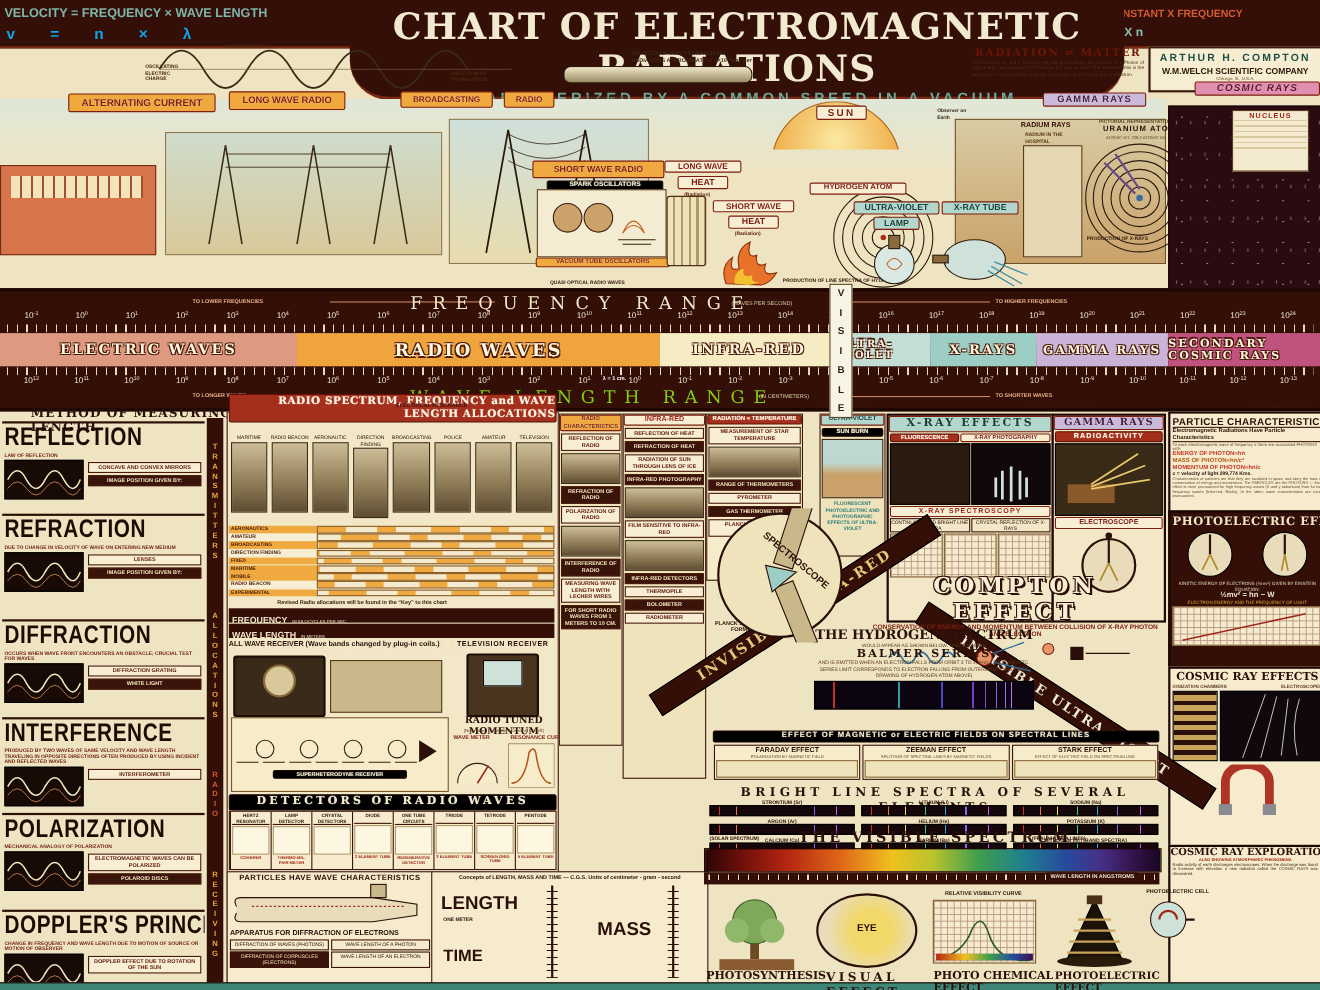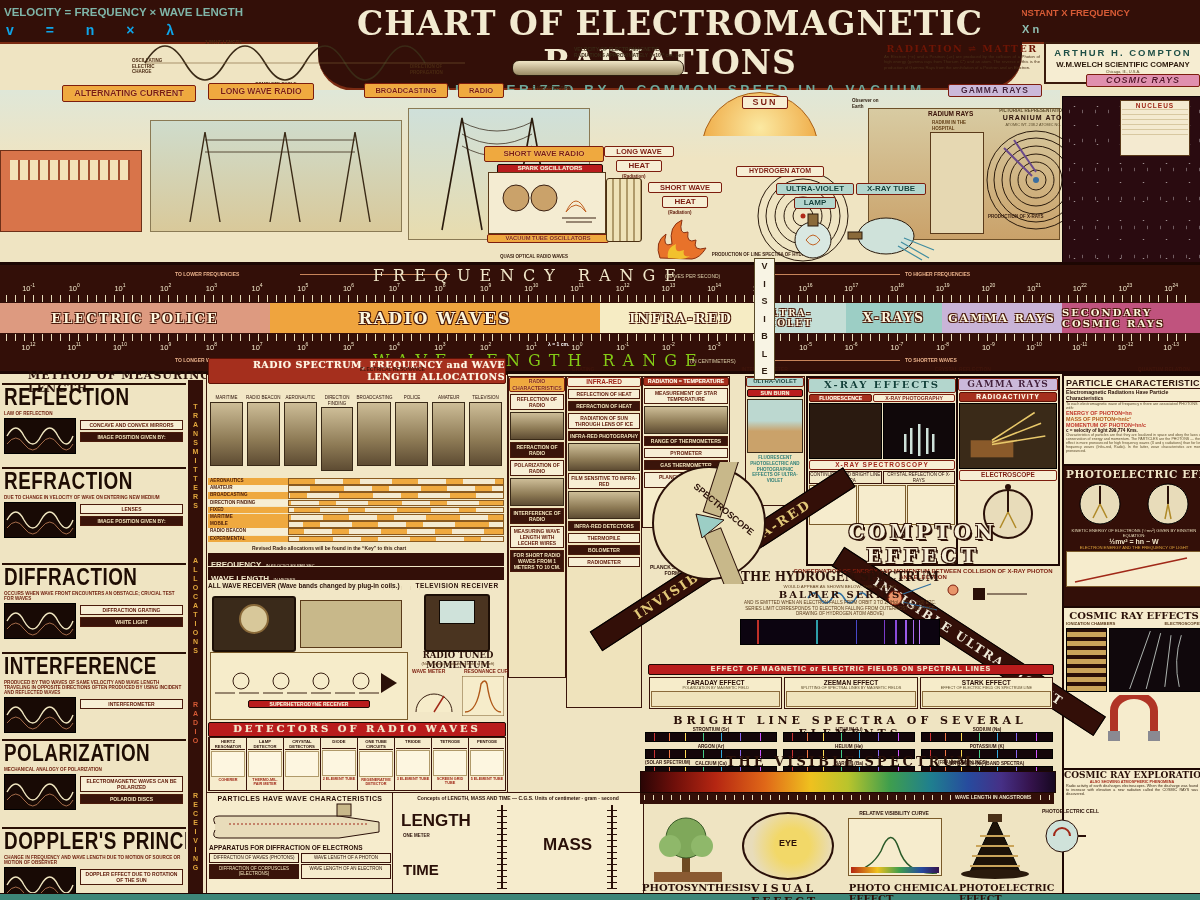--- a/index.html
+++ b/index.html
@@ -8,21 +8,21 @@
   .abs{position:absolute;}
   .dk{background:#330f08;color:#f0e6c8;}
   .serif{font-family:"DejaVu Serif",serif;}
   .bnr{background:#efa93f;color:#7c1d0e;font-weight:bold;text-align:center;
     border:1px solid #7c1d0e;border-radius:2px;line-height:1.25;
     text-shadow:0 0 1px rgba(255,255,255,.6);}
   .bnr.cream{background:#f7eed4;}
   .bnr.lav{background:#cbb9da;color:#43203e;}
   .bnr.pink{background:#e08fae;color:#571029;font-style:italic;}
   .bnr.teal{background:#b3d6cd;color:#12413a;}
-  .bnr.dkb{background:#b91c1c;color:#f3e8c8;border-color:#200904;}
+  .bnr.dkb{background:#000000;color:#f3e8c8;border-color:#200904;}
   .bnr.red{background:#a52f1d;color:#fff7e2;border-color:#5e1206;}
   .tiny{font-size:4.5px;line-height:1.25;}
   .t5{font-size:5px;line-height:1.25;}
   .scale-row{display:flex;justify-content:space-between;color:#f2e8ca;}
   .tick{font-size:7.5px;width:3.8%;text-align:center;}
   .tick sup{font-size:5px;}
   .tickline{height:7px;background:repeating-linear-gradient(90deg,#e8dcba 0 1px,transparent 1px 9px);}
   #band-row{display:flex;height:30px;}
   .band-seg{display:flex;align-items:center;justify-content:center;
     font-family:"DejaVu Serif",serif;font-weight:bold;font-size:13px;letter-spacing:2px;
@@ -245,21 +245,21 @@
         <span class="tick">10<sup>18</sup></span>
         <span class="tick">10<sup>19</sup></span>
         <span class="tick">10<sup>20</sup></span>
         <span class="tick">10<sup>21</sup></span>
         <span class="tick">10<sup>22</sup></span>
         <span class="tick">10<sup>23</sup></span>
         <span class="tick">10<sup>24</sup></span>
       </div>
     <div class="abs tickline" style="left:6px;top:30px;width:1188px;"></div>
     <div id="band-row" class="abs" style="left:0;top:38px;width:1200px;">
-        <div class="band-seg" style="width: 22.5%; background: linear-gradient(rgb(221, 154, 128), rgba(185, 127, 74, 0)), rgb(221, 154, 128); font-size: 13px;">ELECTRIC POLICE</div>
+        <div class="band-seg" style="width: 22.5%; background: linear-gradient(rgb(221, 154, 128), rgba(185, 127, 74, 0)), rgb(221, 154, 128); font-size: 13px;">ELECTRIC WAVES</div>
         <div class="band-seg" style="width: 27.5%; background: linear-gradient(rgb(239, 164, 62), rgba(185, 127, 74, 0)), rgb(239, 164, 62); font-size: 16px;">RADIO WAVES</div>
         <div class="band-seg" style="width: 13.5%; background: linear-gradient(rgb(246, 236, 196), rgba(185, 127, 74, 0)), rgb(246, 236, 196); font-size: 13px;">INFRA-RED</div>
         <div class="band-seg" style="width: 7%; background: linear-gradient(rgb(196, 222, 214), rgba(185, 127, 74, 0)), rgb(196, 222, 214); font-size: 9px;">ULTRA-VIOLET</div>
         <div class="band-seg" style="width: 8%; background: linear-gradient(rgb(156, 206, 197), rgba(185, 127, 74, 0)), rgb(156, 206, 197); font-size: 12px;">X-RAYS</div>
         <div class="band-seg" style="width: 10%; background: linear-gradient(rgb(201, 180, 216), rgba(185, 127, 74, 0)), rgb(201, 180, 216); font-size: 11px;">GAMMA RAYS</div>
         <div class="band-seg" style="width: 11.5%; background: linear-gradient(rgb(192, 83, 126), rgba(185, 127, 74, 0)), rgb(192, 83, 126); font-size: 10px;">SECONDARY COSMIC RAYS</div>
       </div>
     <div class="abs tickline" style="left:6px;top:69px;width:1188px;"></div>
     <div class="abs scale-row" style="left:6px;top:76px;width:1188px;" id="wl-ticks">
         <span class="tick">10<sup>12</sup></span>

